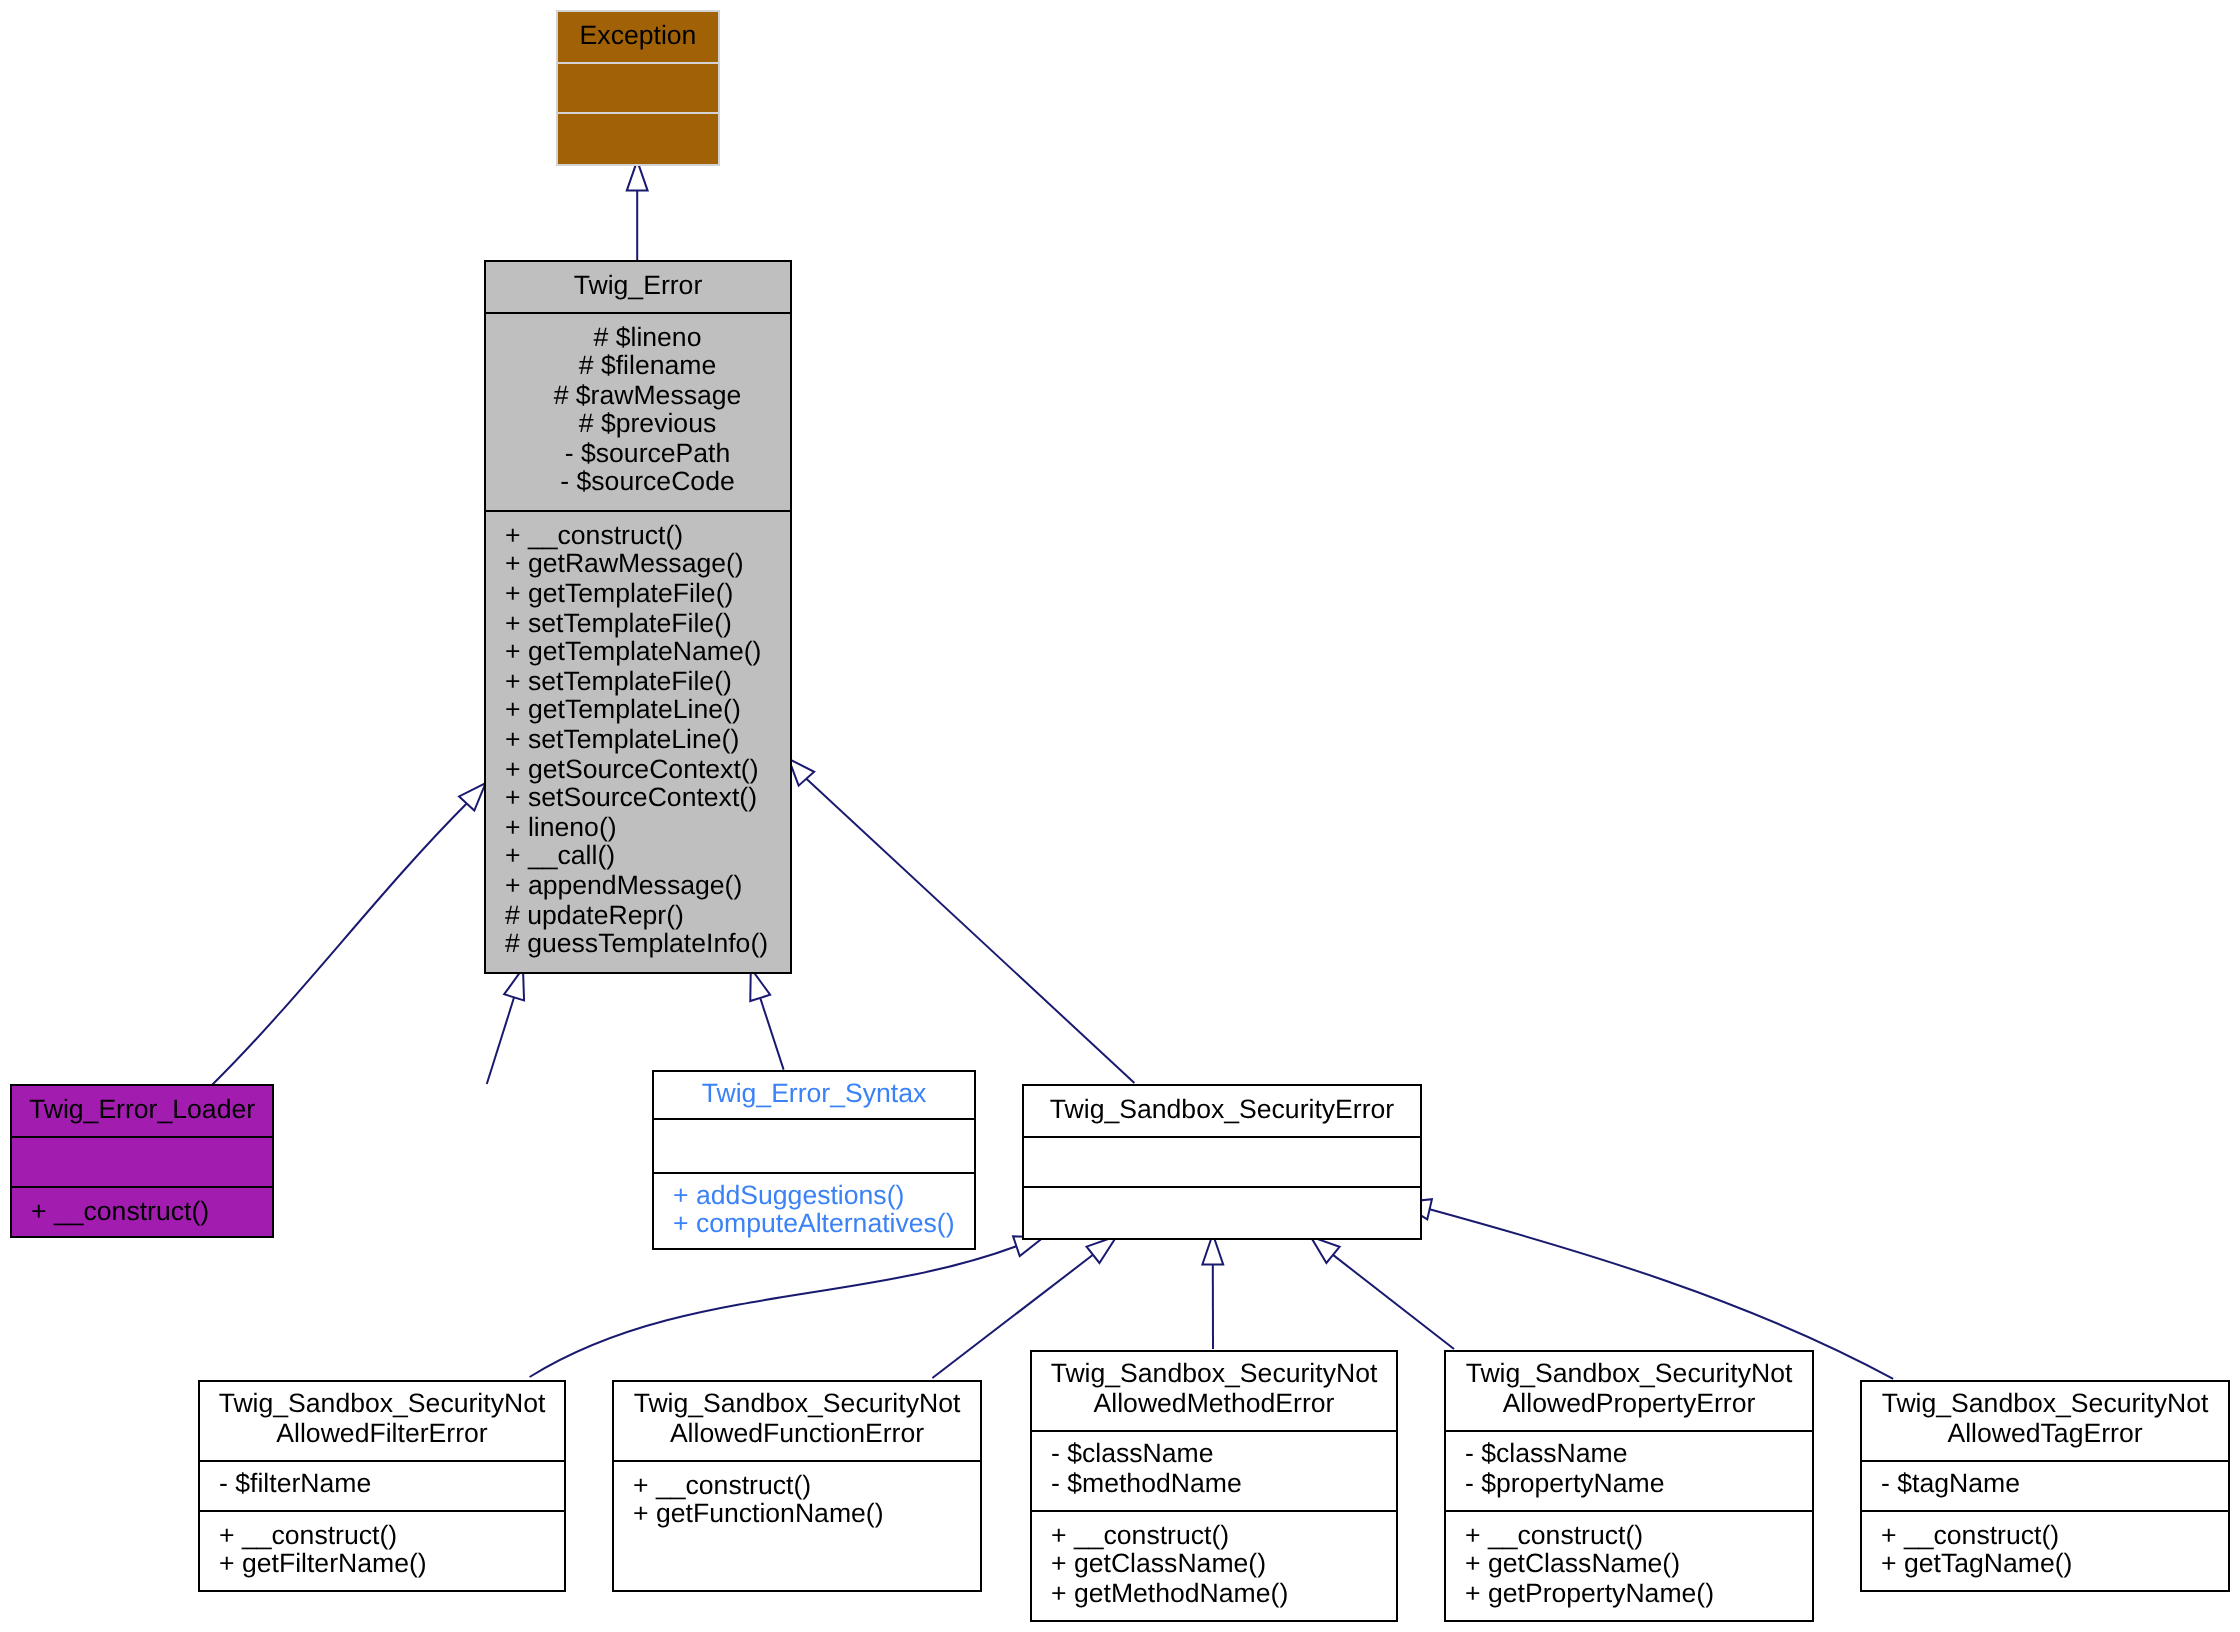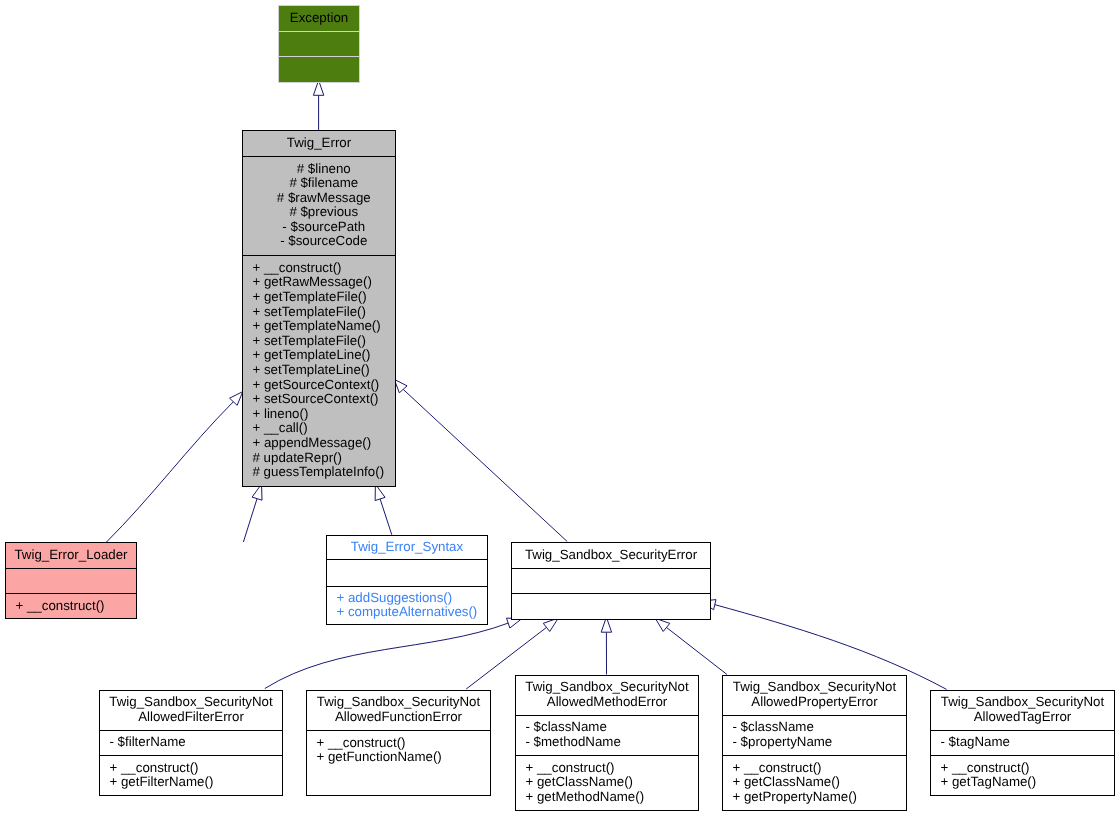--- a/index.html
+++ b/index.html
@@ -31,21 +31,21 @@
       <polygon points="522.1,618.4 509.87,628.03 506.53,618.17" fill="#ffffff" stroke="#191970" stroke-width="1" stroke-linejoin="miter"></polygon>
       <path d="M466.2,689 L546.50,627.40" fill="none" stroke="#191970" stroke-width="1"></path>
       <polygon points="558.4,618 549.72,631.48 543.28,623.32" fill="#ffffff" stroke="#191970" stroke-width="1" stroke-linejoin="miter"></polygon>
       <path d="M606.5,674.5 L606.40,632.20" fill="none" stroke="#191970" stroke-width="1"></path>
       <polygon points="606.4,617 611.60,632.20 601.20,632.20" fill="#ffffff" stroke="#191970" stroke-width="1" stroke-linejoin="miter"></polygon>
       <path d="M727,674.5 L666.50,627.45" fill="none" stroke="#191970" stroke-width="1"></path>
       <polygon points="655.3,618.3 669.79,623.42 663.21,631.48" fill="#ffffff" stroke="#191970" stroke-width="1" stroke-linejoin="miter"></polygon>
       <path d="M946.6,689.4 C874,650.2 794.1,626.4 714.80,604.65" fill="none" stroke="#191970" stroke-width="1"></path>
       <polygon points="700.2,601.3 715.96,599.58 713.64,609.72" fill="#ffffff" stroke="#191970" stroke-width="1" stroke-linejoin="miter"></polygon>
     </svg>
-<div class="umlnode" style="left: 278px; top: 5px; width: 82px; height: 78px; background: #4d7c0f; border: 1px solid rgb(211, 211, 211); font-size: 13.3px; color: rgb(0, 0, 0);">
+<div class="umlnode" style="left: 278px; top: 5px; width: 82px; height: 78px; background: #a16207; border: 1px solid rgb(211, 211, 211); font-size: 13.3px; color: rgb(0, 0, 0);">
       <div class="sec title" style="height: 26px; border-bottom: 1px solid rgb(211, 211, 211); line-height: 14.6px; padding-top: 4.5px;">
         <div class="row">Exception</div>
       </div>
       <div class="sec" style="height: 25px; border-bottom: 1px solid rgb(211, 211, 211); line-height: 14.6px; padding-left: 9.5px; padding-top: 11.3px;"></div>
       <div class="sec" style="height: 27px; line-height: 14.6px; padding-left: 9.5px; padding-top: 12.3px;"></div>
     </div>
     <div class="umlnode" style="left: 242px; top: 130px; width: 154px; height: 357px; background: rgb(191, 191, 191); border: 1px solid rgb(0, 0, 0); font-size: 13.3px; color: #000000;">
       <div class="sec title" style="height: 26px; border-bottom: 1px solid rgb(0, 0, 0); line-height: 14.6px; padding-top: 4.5px;">
         <div class="row">Twig_Error</div>
       </div>
@@ -68,21 +68,21 @@
         <div class="row">+ setTemplateLine()</div>
         <div class="row">+ getSourceContext()</div>
         <div class="row">+ setSourceContext()</div>
         <div class="row">+ lineno()</div>
         <div class="row">+ __call()</div>
         <div class="row">+ appendMessage()</div>
         <div class="row"># updateRepr()</div>
         <div class="row"># guessTemplateInfo()</div>
       </div>
     </div>
-    <div class="umlnode" style="left: 5px; top: 542px; width: 132px; height: 77px; background: #fca5a5; border: 1px solid rgb(0, 0, 0); font-size: 13.3px; color: rgb(0, 0, 0);">
+    <div class="umlnode" style="left: 5px; top: 542px; width: 132px; height: 77px; background: #a21caf; border: 1px solid rgb(0, 0, 0); font-size: 13.3px; color: rgb(0, 0, 0);">
       <div class="sec title" style="height: 26px; border-bottom: 1px solid rgb(0, 0, 0); line-height: 14.6px; padding-top: 4.5px;">
         <div class="row">Twig_Error_Loader</div>
       </div>
       <div class="sec" style="height: 25px; border-bottom: 1px solid rgb(0, 0, 0); line-height: 14.6px; padding-left: 9.5px; padding-top: 11.3px;"></div>
       <div class="sec" style="height: 26px; line-height: 14.6px; padding-left: 9.5px; padding-top: 4.5px;">
         <div class="row">+ __construct()</div>
       </div>
     </div>
     <div class="umlnode" style="left: 326px; top: 535px; width: 162px; height: 90px; background: rgb(255, 255, 255); border: 1px solid rgb(0, 0, 0); font-size: 13.3px; color: #3b82f6;">
       <div class="sec title" style="height: 24px; border-bottom: 1px solid rgb(0, 0, 0); line-height: 14.6px; padding-top: 3.5px;">

